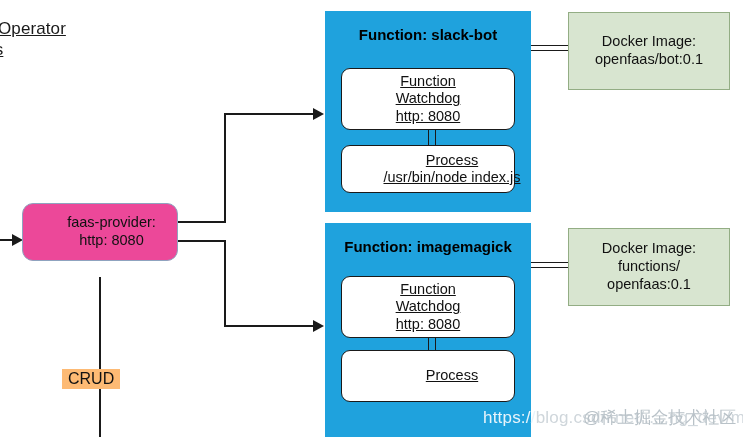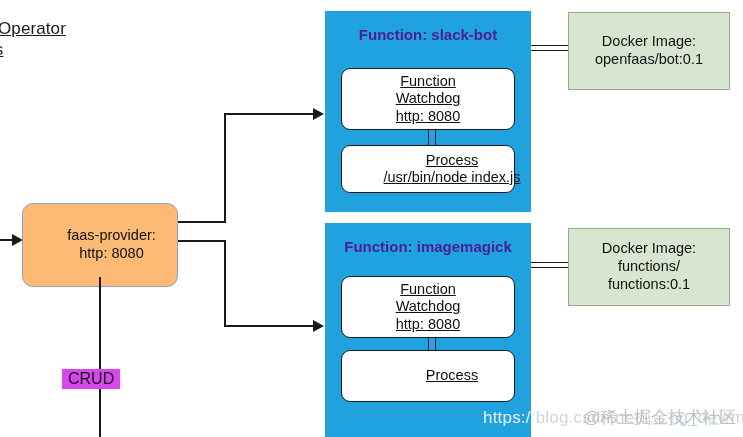--- a/index.html
+++ b/index.html
@@ -29,22 +29,22 @@
   }
   #label-operator { left: -2px; top: 19px; }
   #label-calls    { left: -13px; top: 40px; }
 
   
   #faas-provider-box {
     position: absolute;
     left: 22px;
     top: 203px;
     width: 156px;
-    height: 84px;
-    background: #fdba74;
+    height: 58px;
+    background: #ec4899;
     border: 1.6px solid #8fa3bf;
     border-radius: 11px;
     box-sizing: border-box;
     display: flex;
     flex-direction: column;
     align-items: center;
     justify-content: center;
     line-height: 1.22;
     padding-left: 23px;
   }
@@ -61,21 +61,21 @@
     box-sizing: border-box;
   }
   #fn-slack-bot   { left: 325px; top: 11px;  width: 206px; height: 201px; }
   #fn-imagemagick { left: 325px; top: 223px; width: 206px; height: 245px; }
   .fn-title {
     position: absolute;
     top: 15px;
     left: 0;
     width: 100%;
     text-align: center;
-    color: #4c1d95;
+    color: #000000;
     font-size: 15px;
     font-weight: bold;
     white-space: nowrap;
   }
   .inner-box {
     position: absolute;
     left: 16px;
     width: 174px;
     background: #ffffff;
     border: 1.8px solid #1a1a1a;
@@ -176,21 +176,21 @@
   #arrow-dn-head  { left: 313px; top: 320px; }
 
   
   #edge-crud-v    { left: 99px; top: 277px; height: 160px; }
   #crud-label {
     position: absolute;
     left: 62px;
     top: 369px;
     font-size: 16px;
     color: #111;
-    background: #d946ef;
+    background: #fdba74;
     padding: 1px 6px;
     white-space: nowrap;
   }
 
   
   #watermark-url {
     position: absolute;
     left: 483px;
     top: 408px;
     font-size: 17px;
@@ -269,19 +269,19 @@
     <div class="inner-box process-box">
       <span class="ln">Process</span>
     </div>
   </div>
 
   <div class="dbl-horz" id="conn-img-imagemagick"></div>
 
   <div class="docker-box" id="docker-imagemagick">
     <span class="ln">Docker Image:</span>
     <span class="ln">functions/</span>
-    <span class="ln">functions:0.1</span>
+    <span class="ln">openfaas:0.1</span>
   </div>
 
   <div id="watermark-url"><span class="hl">https://</span><span>blog.csdn.net/.....ng_dev/my</span></div>
   <div id="watermark-brand">@稀土掘金技术社区</div>
 
 </div>
 
 </body></html>

